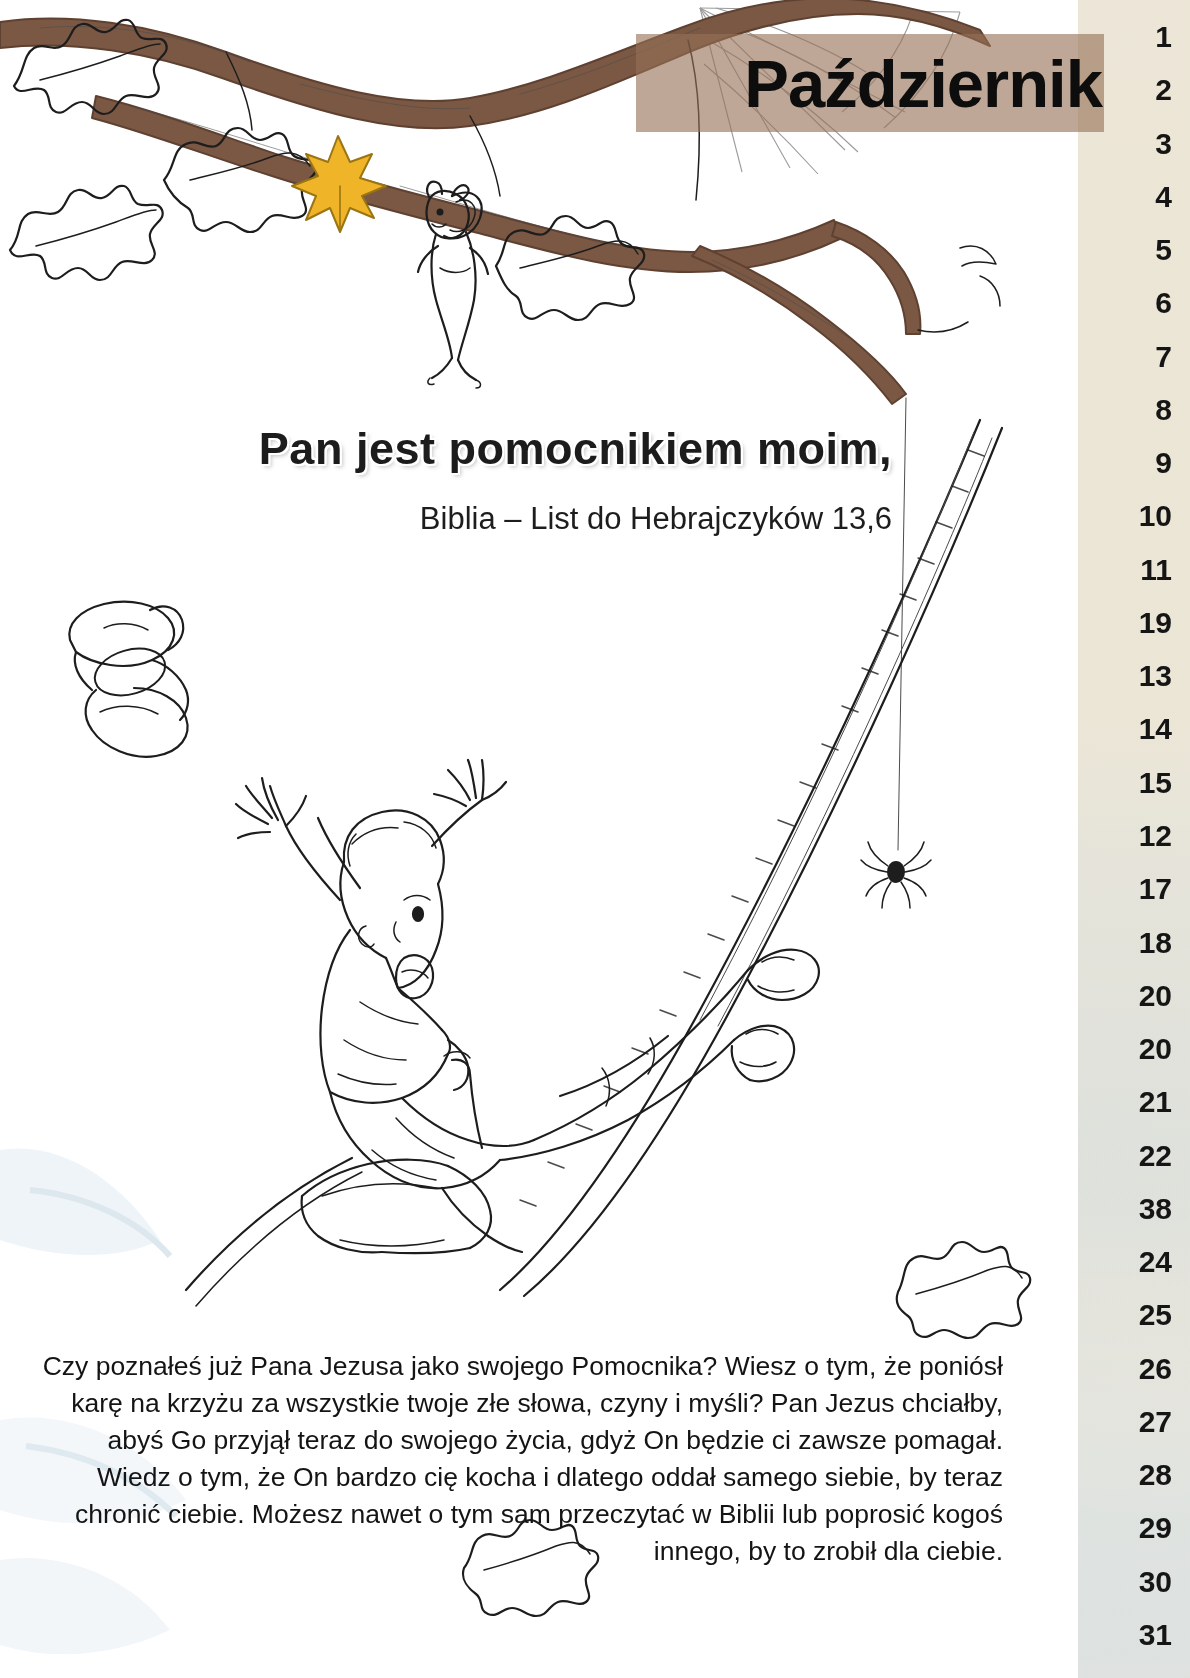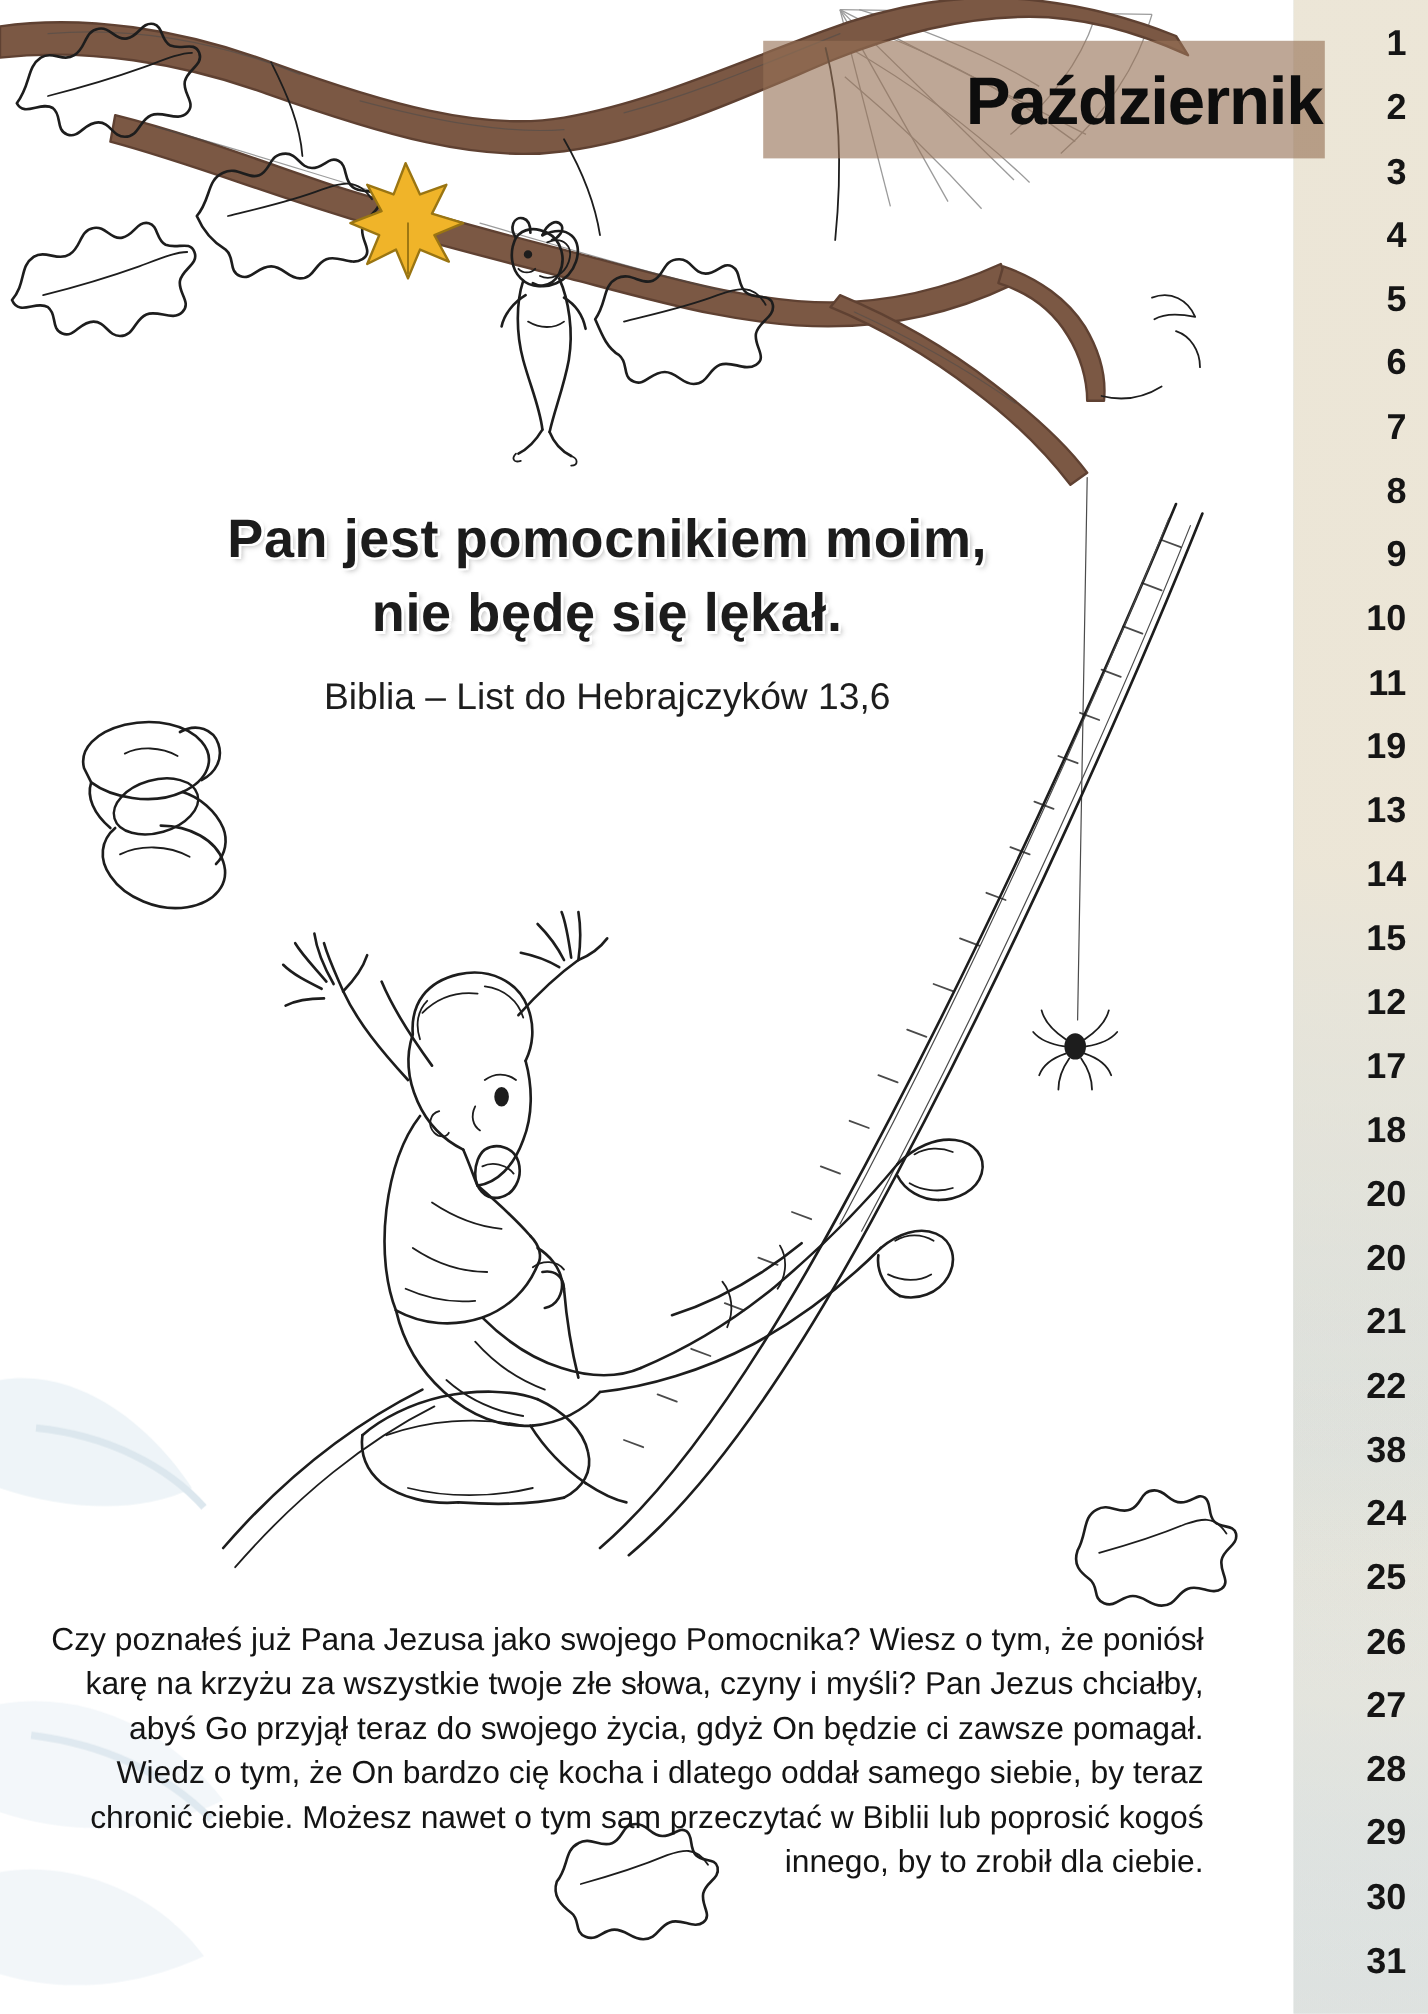--- a/index.html
+++ b/index.html
@@ -59,35 +59,35 @@
     position: absolute;
     top: 34px; right: 86px;
     width: 468px; height: 98px;
     background: rgba(150,113,86,0.62);
     z-index: 6;
   }
   .month-title {
     position: absolute;
     top: 36px; right: 88px;
     z-index: 7;
-    font-size: 56px;
+    font-size: 67px;
     line-height: 96px;
     font-weight: 700;
     color: #0d0d0d;
     letter-spacing: -1px;
     white-space: nowrap;
     text-align: right;
   }
 
   
   .verse {
     position: absolute;
-    top: 418px; left: 96px;
+    top: 418px; left: 72px;
     width: 820px;
-    text-align: center;
+    text-align: right;
     z-index: 4;
   }
   .verse-line {
     font-size: 45px;
     font-weight: 700;
     line-height: 62px;
     color: #1c1c1c;
     letter-spacing: 0.5px;
     -webkit-text-stroke: 1px #ffffff;
     paint-order: stroke fill;
@@ -438,19 +438,18 @@
     <div class="day">30</div>
     <div class="day">31</div>
   </div>
 </div>
 
 <div class="month-band"></div>
 <div class="month-title">Październik</div>
 
 <div class="verse">
   <div class="verse-line">Pan jest pomocnikiem moim,</div>
-  <div class="verse-line">nie będę się lękał.</div>
   <div class="verse-ref">Biblia – List do Hebrajczyków 13,6</div>
 </div>
 
 <div class="body-text">
   <p>Czy poznałeś już Pana Jezusa jako swojego Pomocnika? Wiesz o tym, że poniósł karę na krzyżu za wszystkie twoje złe słowa, czyny i myśli? Pan Jezus chciałby, abyś Go przyjął teraz do swojego życia, gdyż On będzie ci zawsze pomagał. Wiedz o tym, że On bardzo cię kocha i dlatego oddał samego siebie, by teraz chronić ciebie. Możesz nawet o tym sam przeczytać w Biblii lub poprosić kogoś innego, by to zrobił dla ciebie.</p>
 </div>
 
 </body></html>

